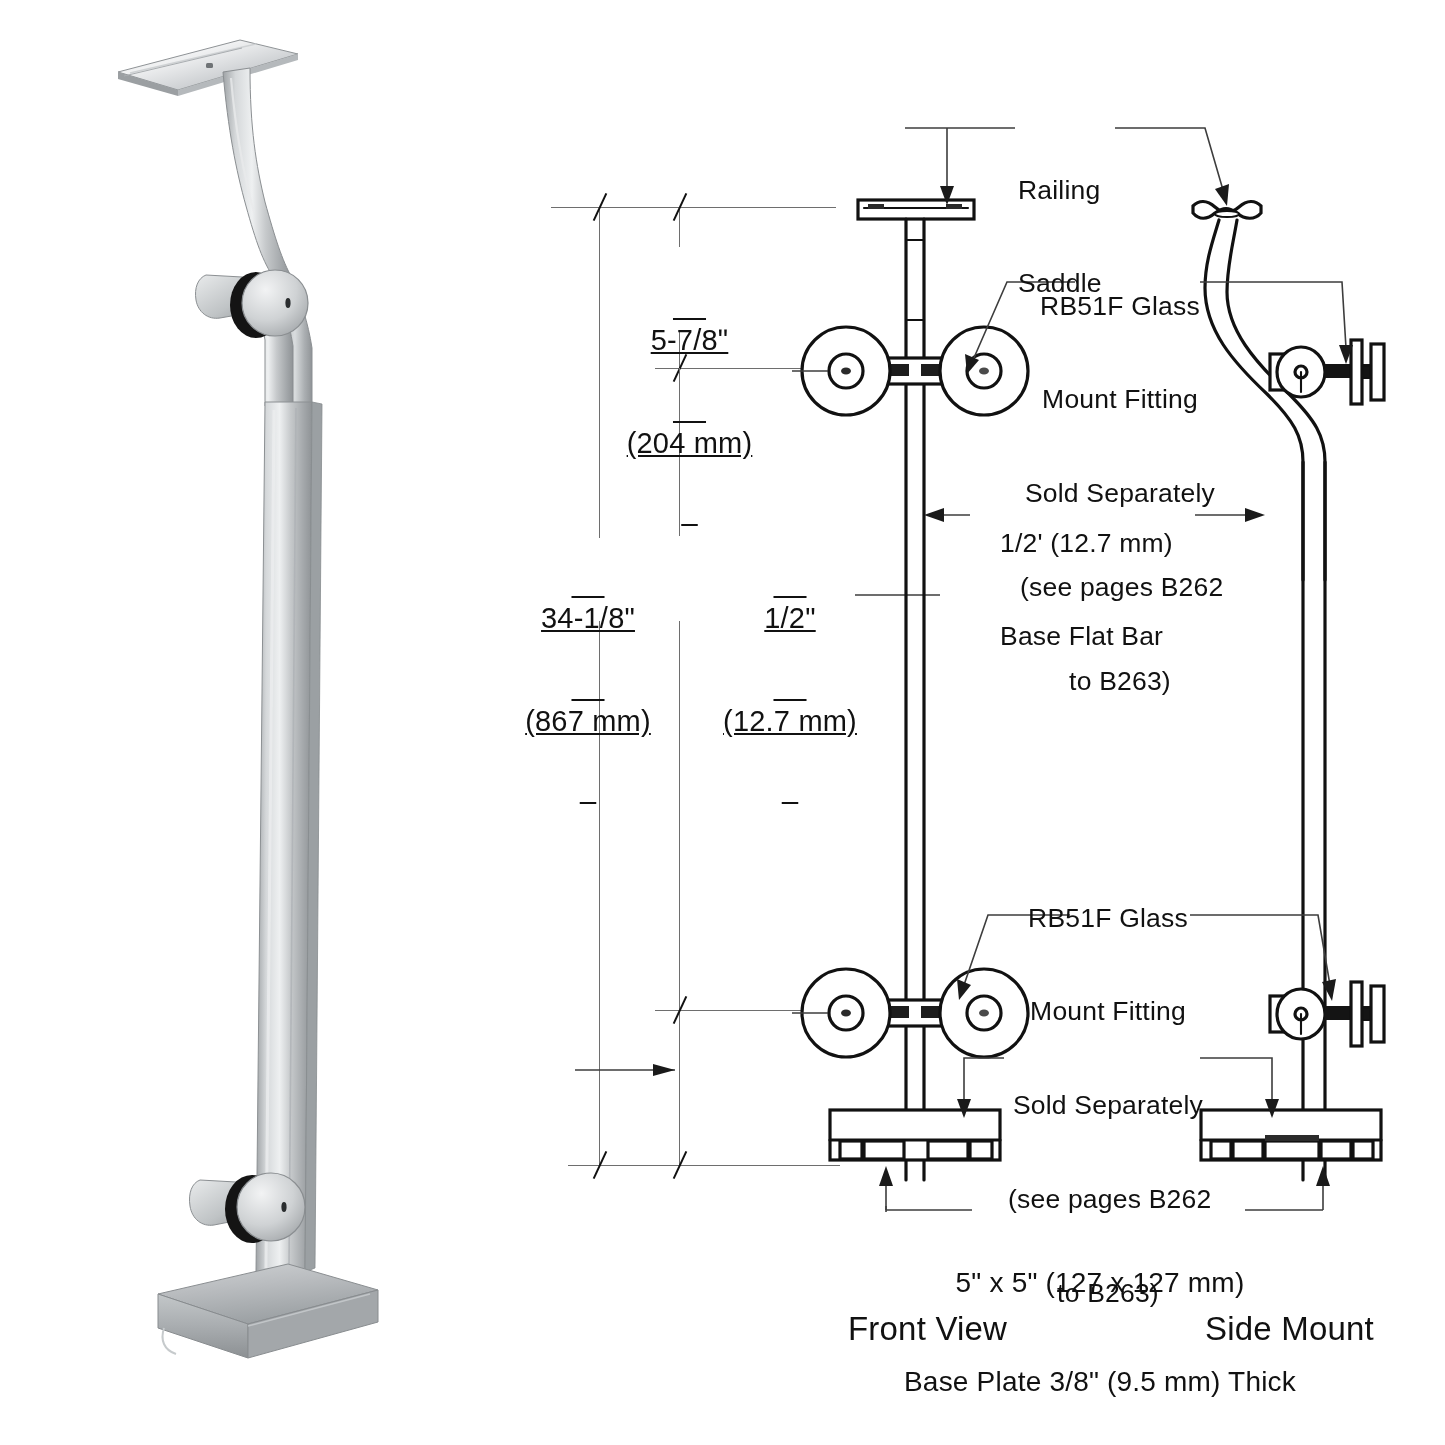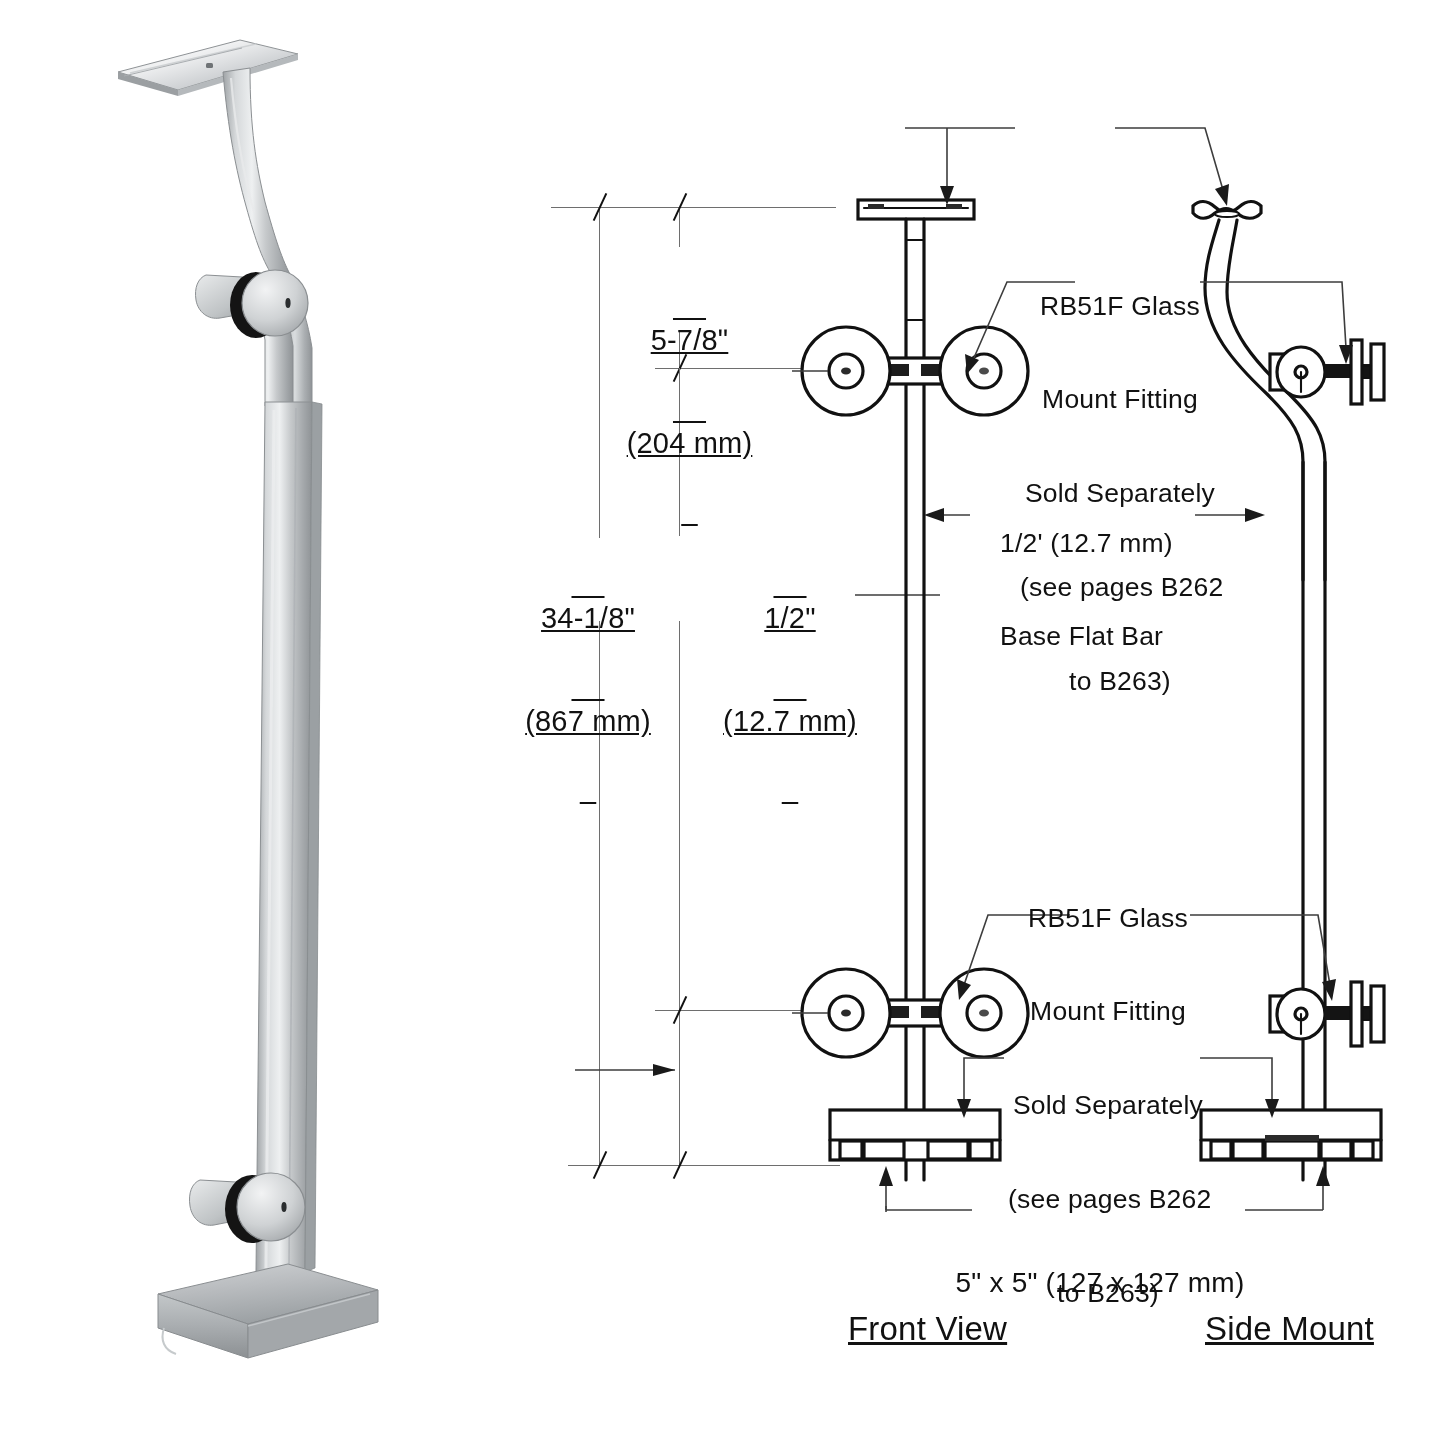--- a/index.html
+++ b/index.html
@@ -6,21 +6,21 @@
   body{width:1445px;height:1445px;font-family:"Liberation Sans",sans-serif;color:#111;overflow:hidden;}
   #page{position:relative;width:1445px;height:1445px;background:#fff;}
 
   .abs{position:absolute;}
 
   
   .lbl{position:absolute;font-family:"Liberation Sans",sans-serif;color:#111;
        line-height:1.18;white-space:pre;letter-spacing:.2px;}
   .dim{font-size:29px;text-align:center;text-decoration:underline;}
   .callout{font-size:26.5px;text-align:center;}
-  .viewlbl{font-size:33px;text-decoration:underline;}
+  .viewlbl{font-size:33px;}
 
   
   .hline{position:absolute;height:0;border-top:1.4px solid #6e6e6e;}
   .vline{position:absolute;width:0;border-left:1.4px solid #6e6e6e;}
 
   
   .tick{position:absolute;width:0;height:30px;border-left:2.2px solid #111;
         transform:rotate(25deg);transform-origin:50% 50%;}
 
   svg{display:block;overflow:visible;}
@@ -361,20 +361,24 @@
     <polygon points="14,6 7,26 21,26" class="arrowk"></polygon>
     <line x1="14" y1="50" x2="100" y2="50" class="st-lead"></line>
   </svg>
 
   <svg class="abs" style="left:1245px;top:1160px;" width="110" height="62">
     <line x1="78" y1="50" x2="78" y2="20" class="st-lead"></line>
     <polygon points="78,6 71,26 85,26" class="arrowk"></polygon>
     <line x1="0" y1="50" x2="78" y2="50" class="st-lead"></line>
   </svg>
 
+  <div class="lbl callout" style="left:1018px;top:112px;width:190px;text-align:left;">
+    <div>Railing</div>
+    <div>Saddle</div>
+  </div>
 
   <div class="lbl callout" style="left:1020px;top:228px;width:200px;text-align:center;">
     <div>RB51F Glass</div>
     <div>Mount Fitting</div>
     <div>Sold Separately</div>
     <div>(see pages B262</div>
     <div>to B263)</div>
   </div>
 
   <div class="lbl callout" style="left:1000px;top:465px;width:230px;text-align:left;">
@@ -386,18 +390,19 @@
     <div>RB51F Glass</div>
     <div>Mount Fitting</div>
     <div>Sold Separately</div>
     <div>(see pages B262</div>
     <div>to B263)</div>
   </div>
 
 
   <div class="lbl callout" style="left:880px;top:1200px;width:440px;text-align:center;font-size:28px;">
     <div>5" x 5" (127 x 127 mm)</div>
+    <div>Base Plate 3/8ʺ (9.5 mm) Thick</div>
   </div>
 
   <div class="lbl viewlbl" style="left:848px;top:1310px;">Front View</div>
   <div class="lbl viewlbl" style="left:1205px;top:1310px;">Side Mount</div>
 
 </div>
 
 </body></html>

